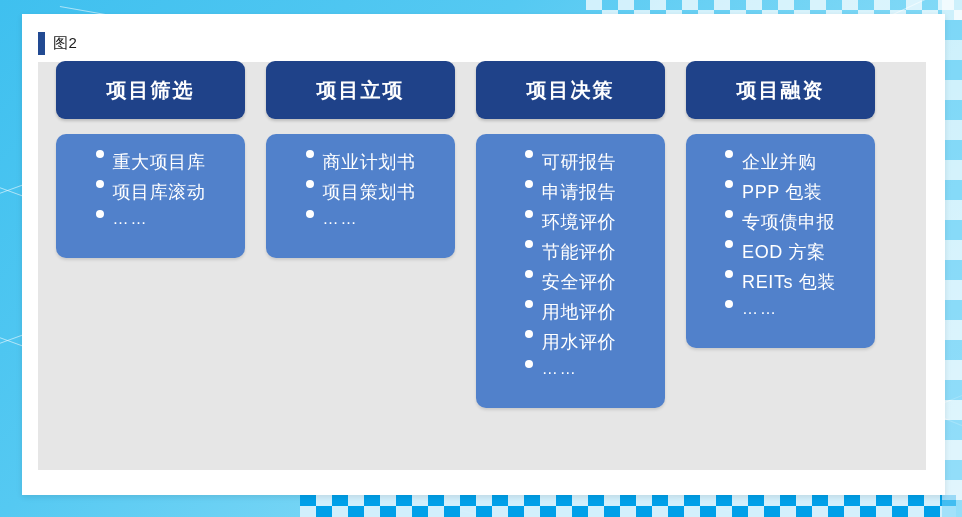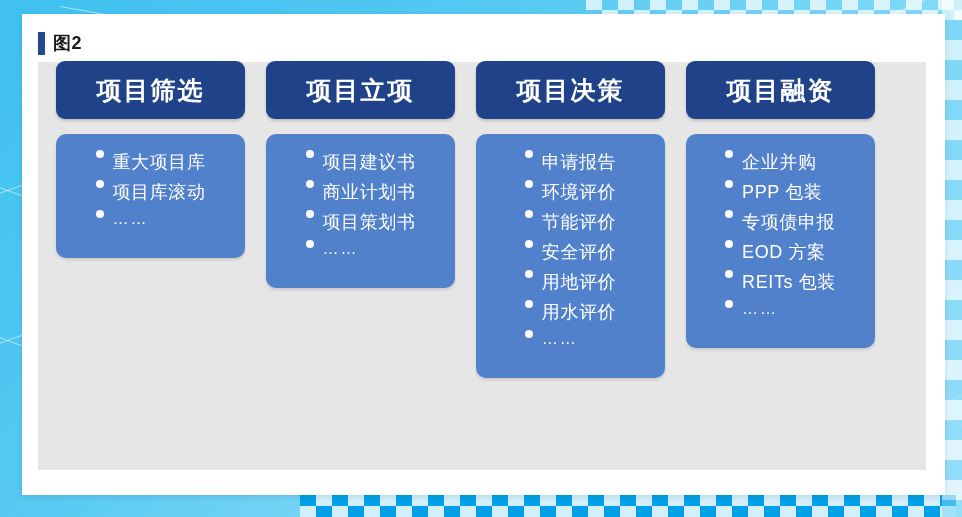--- a/index.html
+++ b/index.html
@@ -56,22 +56,22 @@
     height: 32px;
   }
   #title-marker {
     width: 7px;
     height: 23px;
     background: #224a92;
     margin-right: 8px;
     flex: 0 0 auto;
   }
   #title-fig {
-    font-size: 18px;
-    font-weight: 700;
+    font-size: 15px;
+    font-weight: 400;
     color: #1b1b1b;
     letter-spacing: 0.5px;
     white-space: nowrap;
   }
   #title-text {
     font-size: 22px;
     font-weight: 700;
     color: #1b1b1b;
     margin-left: 22px;
     letter-spacing: 0.5px;
@@ -109,21 +109,21 @@
     height: 58px;
     background: #1f4289;
     border-radius: 9px;
     display: flex;
     align-items: center;
     justify-content: center;
     box-shadow: 0 2px 3px rgba(0,0,0,0.18);
   }
   .col-header-label {
     color: #ffffff;
-    font-size: 25px;
+    font-size: 20px;
     font-weight: 700;
     letter-spacing: 2px;
     white-space: nowrap;
   }
 
   .col-body {
     margin-top: 15px;
     background: #5181cb;
     border-radius: 10px;
     padding: 16px 10px 18px 10px;
@@ -377,24 +377,20 @@
       </div>
 
       <div class="column">
         <div class="col-header">
           <span class="col-header-label">项目立项</span>
         </div>
         <div class="col-body">
           <ul class="item-list">
             <li class="item">
               <span class="bullet"></span>
-              <span class="item-label">项目建议书</span>
-            </li>
-            <li class="item">
-              <span class="bullet"></span>
               <span class="item-label">商业计划书</span>
             </li>
             <li class="item">
               <span class="bullet"></span>
               <span class="item-label">项目策划书</span>
             </li>
             <li class="item">
               <span class="bullet"></span>
               <span class="item-label ellipsis">……</span>
             </li>
@@ -403,20 +399,24 @@
       </div>
 
       <div class="column">
         <div class="col-header">
           <span class="col-header-label">项目决策</span>
         </div>
         <div class="col-body">
           <ul class="item-list">
             <li class="item">
               <span class="bullet"></span>
+              <span class="item-label">可研报告</span>
+            </li>
+            <li class="item">
+              <span class="bullet"></span>
               <span class="item-label">申请报告</span>
             </li>
             <li class="item">
               <span class="bullet"></span>
               <span class="item-label">环境评价</span>
             </li>
             <li class="item">
               <span class="bullet"></span>
               <span class="item-label">节能评价</span>
             </li>

